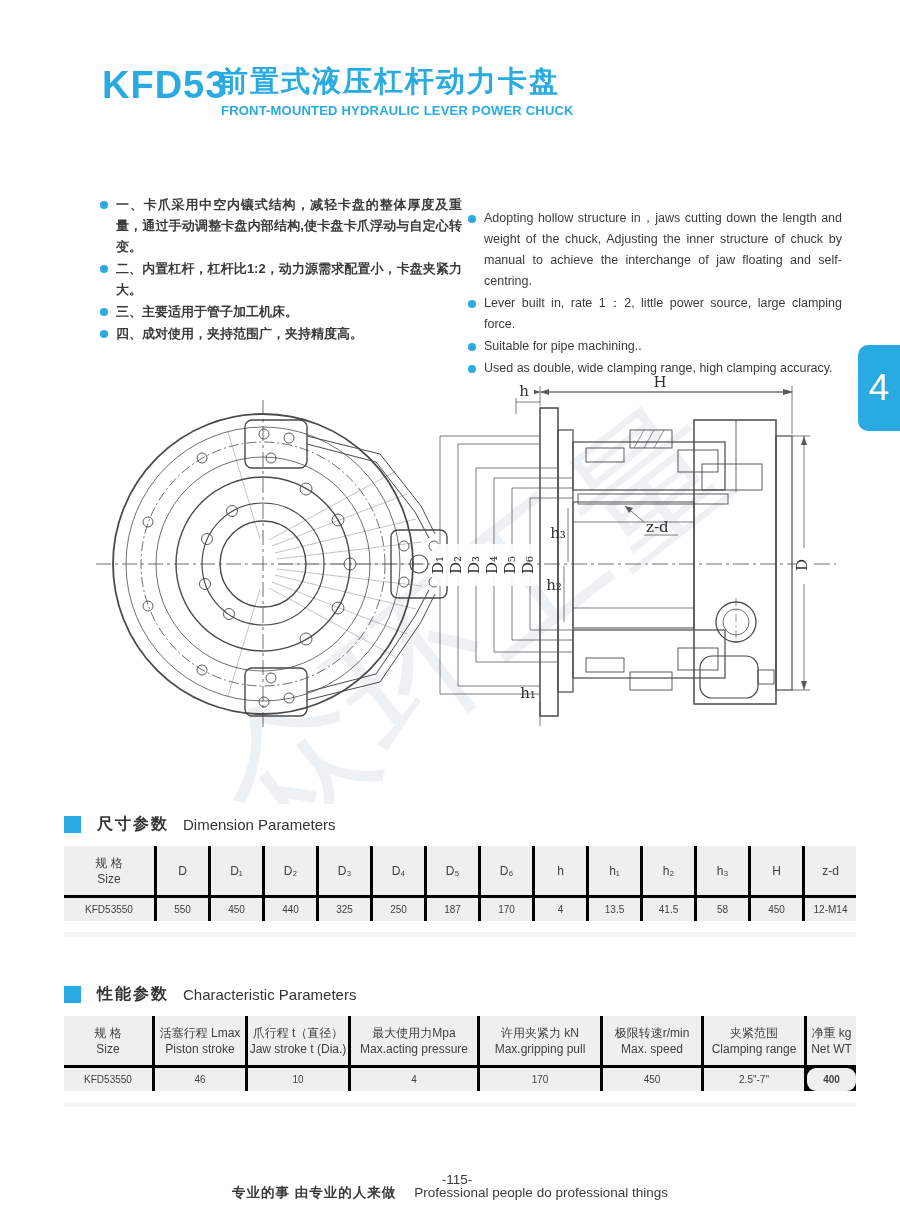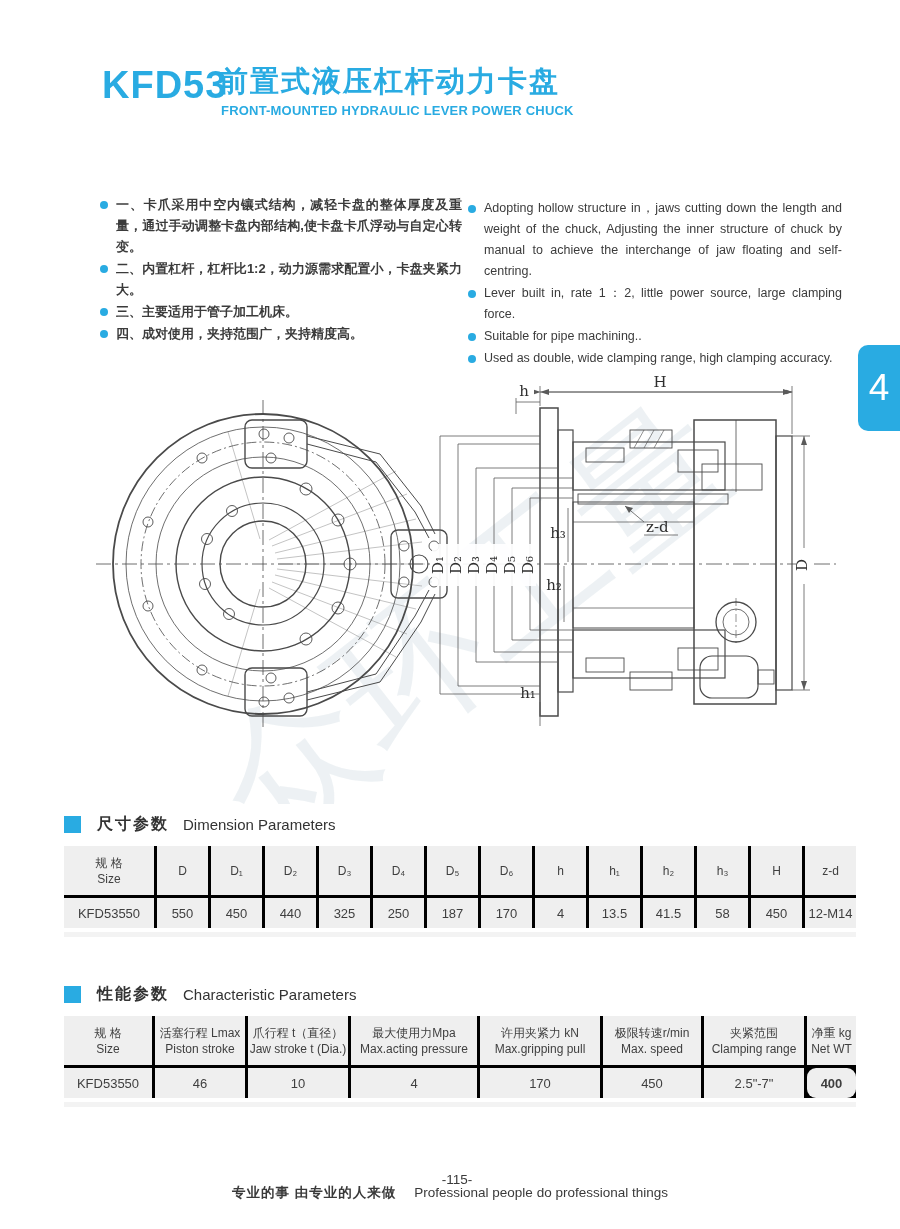--- a/index.html
+++ b/index.html
@@ -20,21 +20,21 @@
     font-size:29px; font-weight:bold; color:var(--accent);
     letter-spacing:2px;
   }
   .title-en {
     position:absolute; left:221px; top:103px;
     font-size:13px; font-weight:bold; color:var(--accent);
     letter-spacing:0.2px;
   }
   
   .features-cn { position:absolute; left:100px; top:194px; width:362px; }
-  .features-en { position:absolute; left:468px; top:198px; width:374px; }
+  .features-en { position:absolute; left:468px; top:208px; width:374px; }
   .feat-item { display:flex; margin-bottom:1px; }
   .feat-item .dot {
     flex:0 0 8px; width:8px; height:8px; border-radius:50%;
     background:var(--accent); margin:7px 8px 0 0;
   }
   .features-cn .feat-text {
     font-size:13px; line-height:21px; font-weight:bold; color:#3b3b3b;
     text-align:justify;
   }
   .features-en .feat-text {
@@ -63,21 +63,21 @@
   
   .ptable { position:absolute; left:64px; width:792px; display:grid; gap:3px; background:#000000; }
   #dim-table { top:846px; grid-template-columns:90px repeat(13, 1fr); }
   #char-table { top:1016px; grid-template-columns:88px 90px 100px 126px 120px 98px 100px 1fr; }
   .ptable .cell {
     background:#efefef; display:flex; flex-direction:column;
     align-items:center; justify-content:center; text-align:center;
     color:#3f3f3f;
   }
   .ptable .hcell { height:49px; font-size:12px; line-height:16px; }
-  .ptable .dcell { height:30px; font-size:13px; }
+  .ptable .dcell { height:23px; font-size:10px; }
   .bold { font-weight:bold;border-radius:9px; }
   .tbl-footstrip { position:absolute; left:64px; width:792px; height:5px; background:#f3f3f3; }
   #dim-strip { top:932px; }
   #char-strip { top:1102px; }
   
   .footer-line {
     position:absolute; left:0; top:1143px; width:100%;
     display:flex; justify-content:center; align-items:baseline; gap:18px;
     font-size:13.5px; color:#3a3a3a;margin-top:41px;
   }

